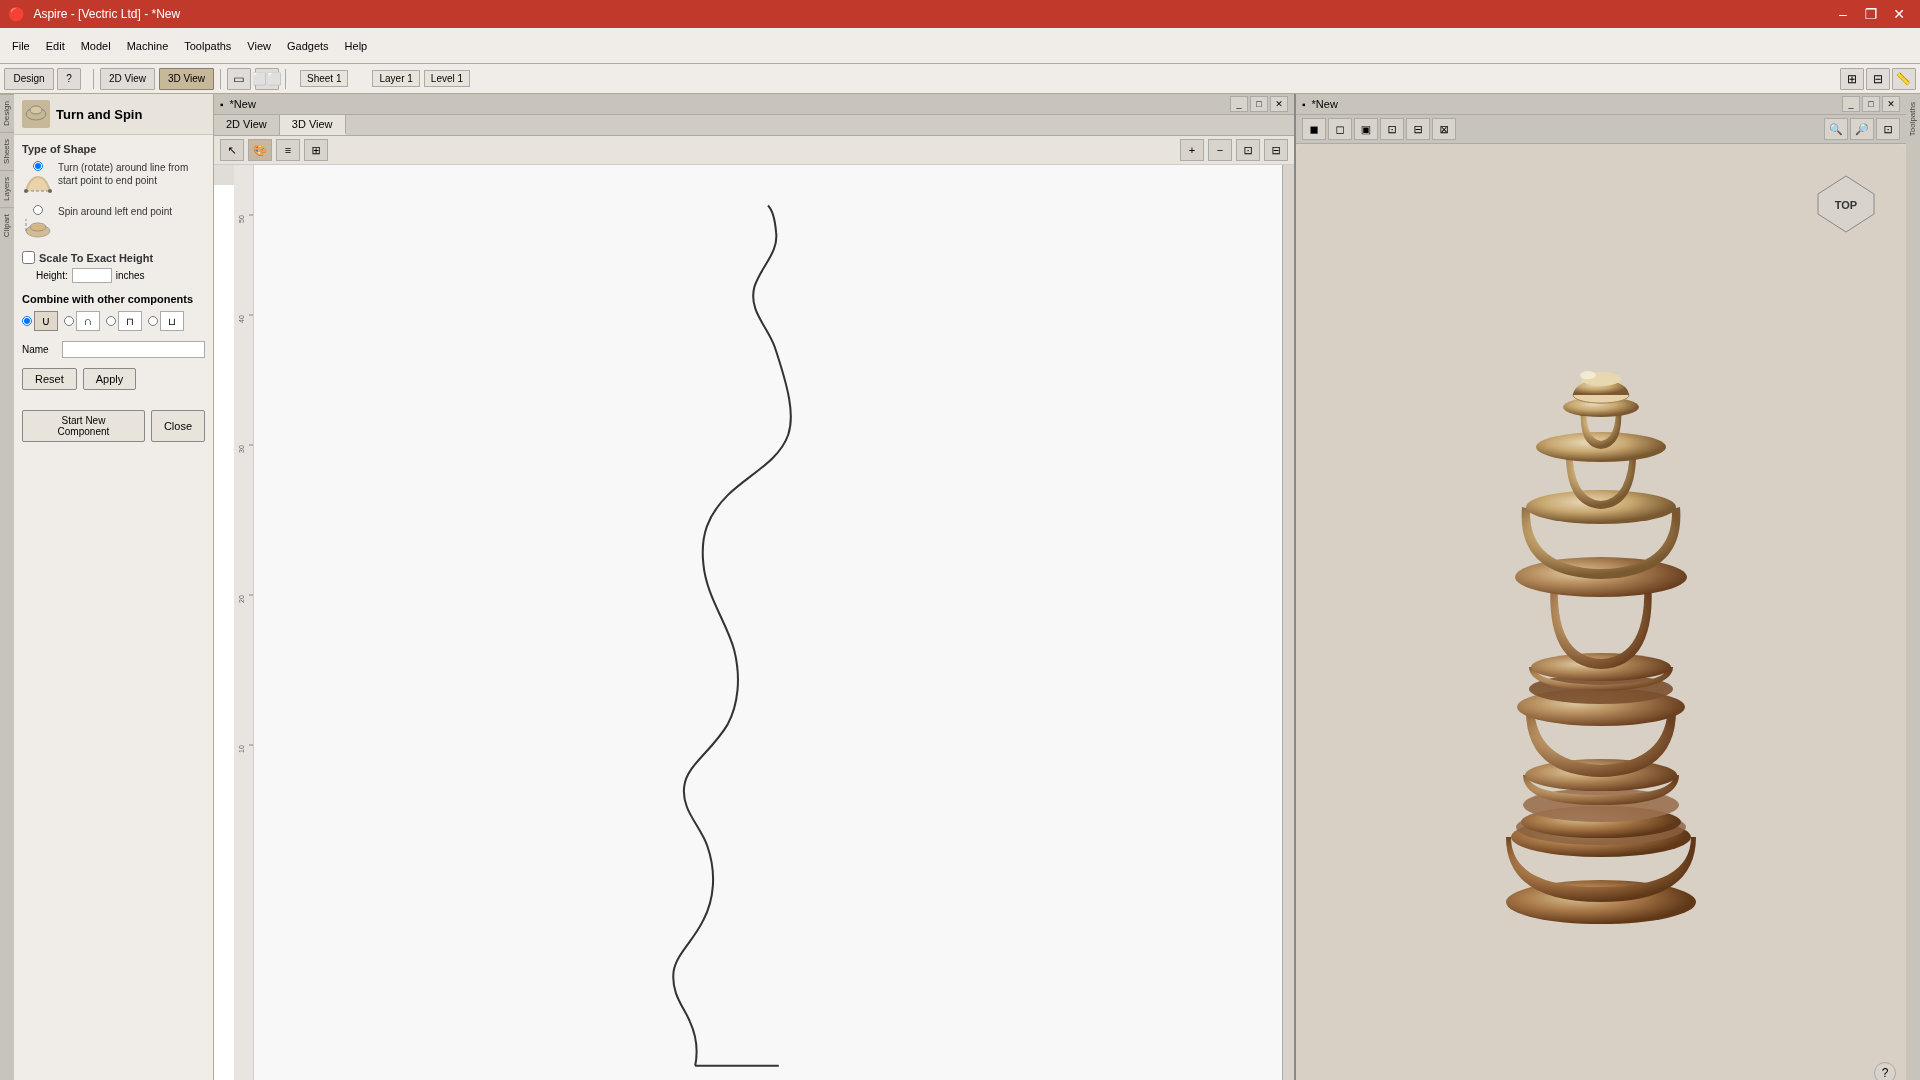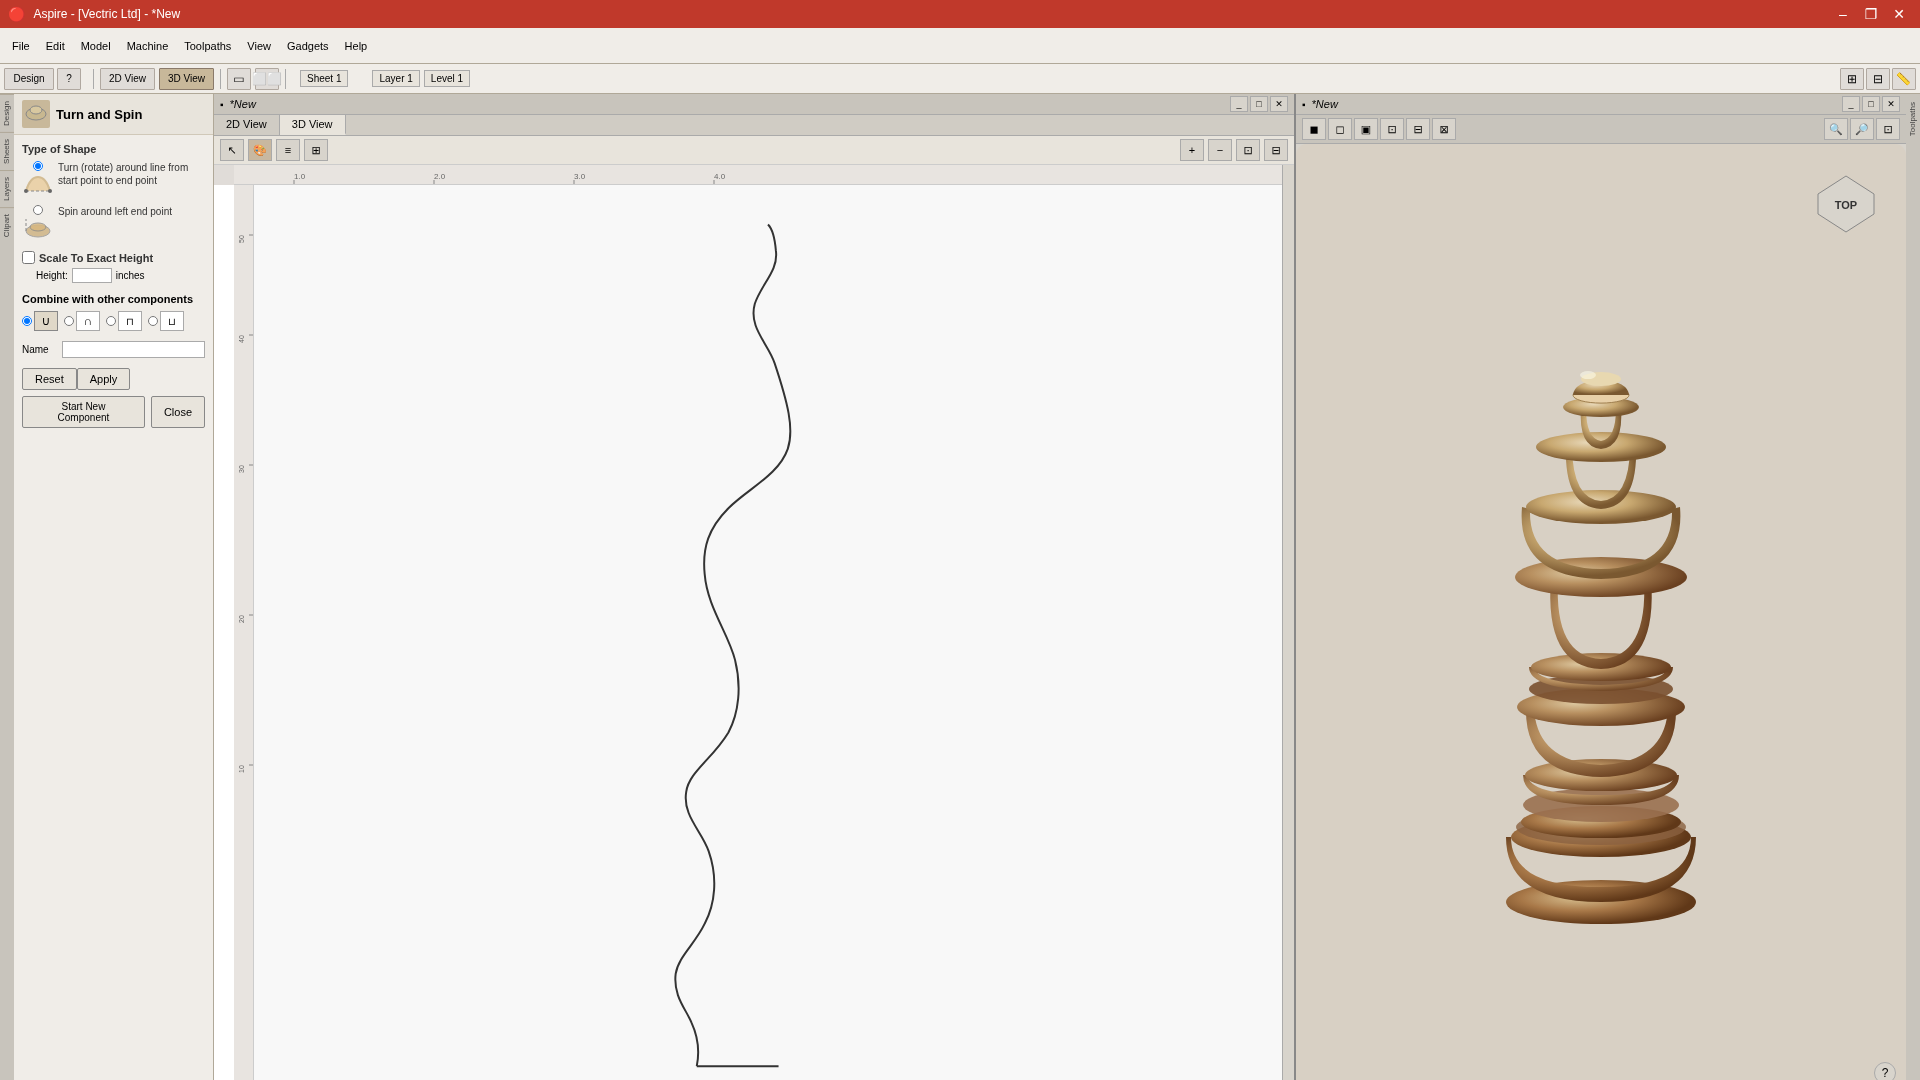--- a/index.html
+++ b/index.html
@@ -46,33 +46,33 @@
     .height-label { font-size: 10px; }
     .height-input { width: 40px; border: 1px solid #aaa; background: white; font-size: 10px; padding: 1px 3px; }
     .height-unit { font-size: 10px; }
     .combine-label { font-size: 11px; font-weight: bold; margin-bottom: 6px; }
     .combine-options { display: flex; gap: 6px; align-items: center; margin-bottom: 10px; }
     .combine-btn { width: 24px; height: 20px; border: 1px solid #aaa; background: white; display: flex; align-items: center; justify-content: center; font-size: 12px; cursor: pointer; }
     .combine-btn.active { background: #e0d8c8; border-color: #888; }
     .name-row { display: flex; align-items: center; gap: 4px; margin-bottom: 10px; }
     .name-label { font-size: 10px; width: 36px; }
     .name-input { flex: 1; border: 1px solid #aaa; background: white; font-size: 10px; padding: 2px 4px; }
-    .button-row { display: flex; gap: 0; margin-bottom: 6px; }
+    .button-row { display: flex; gap: 6px; margin-bottom: 20px; }
     .btn { padding: 4px 12px; border: 1px solid #888; background: #e8e4dc; cursor: pointer; font-size: 11px; border-radius: 2px; }
     .btn-primary { background: #e8e4dc; }
     .btn-row2 { display: flex; gap: 6px; }
 
     
     .v-tabs { width: 14px; background: #c8c4bc; display: flex; flex-direction: column; }
     .v-tab { writing-mode: vertical-rl; transform: rotate(180deg); font-size: 8px; padding: 6px 2px; cursor: pointer; color: #444; border-bottom: 1px solid #b0a898; }
 
     
     .view-2d { flex: 1; display: flex; flex-direction: column; border-right: 2px solid #888; min-width: 0; }
     .view-header { background: #c8c4bc; display: flex; align-items: center; justify-content: space-between; padding: 2px 6px; border-bottom: 1px solid #aaa; }
-    .view-title { font-size: 11px; font-style: italic; }
+    .view-title { font-size: 11px; }
     .view-controls { display: flex; gap: 2px; }
     .view-btn { width: 18px; height: 16px; background: #d8d4cc; border: 1px solid #aaa; display: flex; align-items: center; justify-content: center; font-size: 9px; cursor: pointer; }
 
     .view-toolbar { background: #e8e4dc; display: flex; align-items: center; gap: 4px; padding: 3px 6px; border-bottom: 1px solid #ccc; }
     .view-tool-btn { width: 24px; height: 22px; background: #d8d4cc; border: 1px solid #aaa; display: flex; align-items: center; justify-content: center; font-size: 11px; cursor: pointer; }
     .view-tool-btn.active { background: #c8b8a0; }
 
     .canvas-area { flex: 1; background: white; position: relative; overflow: hidden; display: flex; }
     .canvas-with-rulers { flex: 1; display: flex; flex-direction: column; }
     .h-ruler { height: 20px; background: #e8e4e0; border-bottom: 1px solid #ccc; display: flex; align-items: center; position: relative; overflow: hidden; }
@@ -281,33 +281,20 @@
       <div class="view-tool-btn">+</div>
       <div class="view-tool-btn">−</div>
       <div class="view-tool-btn">⊡</div>
       <div class="view-tool-btn">⊟</div>
     </div>
 
     <div class="canvas-area">
       <div style="width:20px;height:20px;background:#e0dcd8;flex-shrink:0;"></div>
       <div class="canvas-with-rulers">
 
-        <div class="h-ruler">
-          <svg width="100%" height="20" style="position:absolute;top:0;left:0;">
-
-            <text x="60" y="14" font-size="8" fill="#666">1.0</text>
-            <text x="200" y="14" font-size="8" fill="#666">2.0</text>
-            <text x="340" y="14" font-size="8" fill="#666">3.0</text>
-            <text x="480" y="14" font-size="8" fill="#666">4.0</text>
-            <line x1="60" y1="15" x2="60" y2="20" stroke="#888" stroke-width="1"></line>
-            <line x1="200" y1="15" x2="200" y2="20" stroke="#888" stroke-width="1"></line>
-            <line x1="340" y1="15" x2="340" y2="20" stroke="#888" stroke-width="1"></line>
-            <line x1="480" y1="15" x2="480" y2="20" stroke="#888" stroke-width="1"></line>
-          </svg>
-        </div>
         <div class="canvas-row">
 
           <div class="v-ruler">
             <svg width="20" height="100%" style="position:absolute;top:0;left:0;">
               <text x="2" y="50" font-size="7" fill="#666" transform="rotate(-90,10,50)">50</text>
               <text x="2" y="150" font-size="7" fill="#666" transform="rotate(-90,10,150)">40</text>
               <text x="2" y="280" font-size="7" fill="#666" transform="rotate(-90,10,280)">30</text>
               <text x="2" y="430" font-size="7" fill="#666" transform="rotate(-90,10,430)">20</text>
               <text x="2" y="580" font-size="7" fill="#666" transform="rotate(-90,10,580)">10</text>
               <line x1="15" y1="50" x2="20" y2="50" stroke="#888" stroke-width="1"></line>

